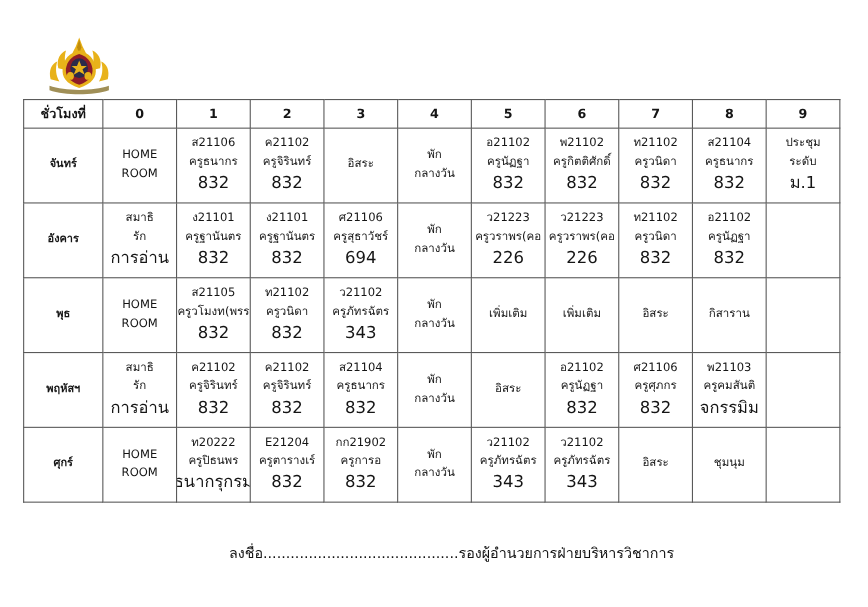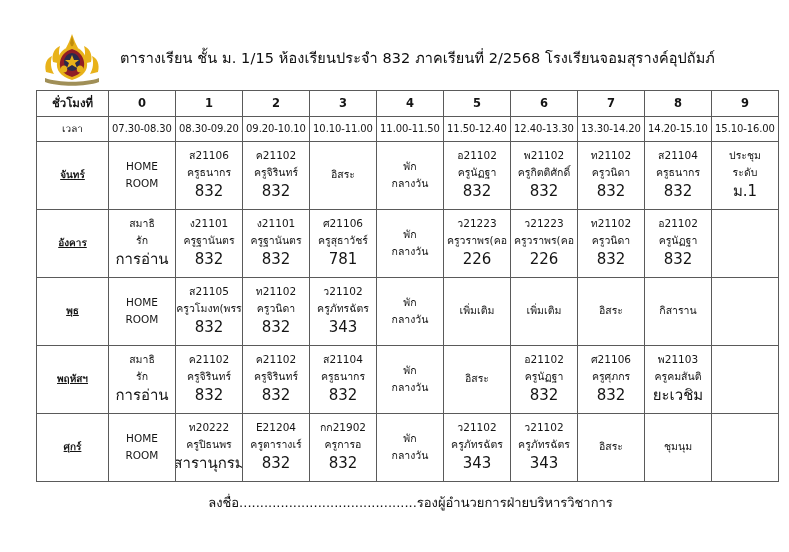--- a/index.html
+++ b/index.html
@@ -48,21 +48,21 @@
     top: 16px;
     font-size: 14.5px;
     letter-spacing: 0.1px;
     color: #0d0d0d;
     white-space: nowrap;
   }
 
   
   .sched-wrap {
     position: absolute;
-    left: 36px;
+    left: 21px;
     top: 90px;
     width: 742px;
   }
   table.sched {
     border-collapse: collapse;
     width: 742px;
     table-layout: fixed;
   }
   table.sched th,
   table.sched td {
@@ -92,21 +92,20 @@
   .period-num {
     font-size: 11.5px;
   }
   .time-val {
     font-size: 10px;
     letter-spacing: -0.1px;
   }
   .day-name {
     font-size: 14px;
     font-weight: bold;
-    text-decoration: underline;
   }
   .cell {
     display: flex;
     flex-direction: column;
     justify-content: center;
     align-items: center;
     height: 67px;
     gap: 1px;
     overflow: hidden;
   }
@@ -154,21 +153,20 @@
         <path d="M39 17 C32 19 28 24 27 30 C26 37 30 42 39 45 C48 42 52 37 51 30 C50 24 46 19 39 17 Z" fill="#8f1d26"></path>
 
         <ellipse cx="39" cy="30" rx="8" ry="9" fill="#2b2b4a"></ellipse>
         <path d="M39 23 L41 28 L46 28 L42 31 L44 36 L39 33 L34 36 L36 31 L32 28 L37 28 Z" fill="#e8b21a"></path>
         <ellipse cx="31" cy="37" rx="3.2" ry="3.6" fill="#e8b21a"></ellipse>
         <ellipse cx="47" cy="37" rx="3.2" ry="3.6" fill="#e8b21a"></ellipse>
 
         <path d="M12 46 C26 51 52 51 66 46 L66 50 C52 55 26 55 12 50 Z" fill="#8f7b3a" opacity="0.85"></path>
       </svg>
     </div>
-    <div class="header-title">ตารางเรียน ชั้น ม. 1/15 ห้องเรียนประจำ 832 ภาคเรียนที่ 2/2568 โรงเรียนจอมสุรางค์อุปถัมภ์</div>
   </div>
 
   <div class="sched-wrap">
     <table class="sched">
       <colgroup>
         <col class="c-day">
         <col class="c-per">
           <col class="c-per">
           <col class="c-per">
           <col class="c-per">
@@ -186,33 +184,20 @@
           <th class="period-num">1</th>
           <th class="period-num">2</th>
           <th class="period-num">3</th>
           <th class="period-num">4</th>
           <th class="period-num">5</th>
           <th class="period-num">6</th>
           <th class="period-num">7</th>
           <th class="period-num">8</th>
           <th class="period-num">9</th>
         </tr>
-        <tr class="row-time">
-          <td class="time-label">เวลา</td>
-          <td class="time-val">07.30-08.30</td>
-          <td class="time-val">08.30-09.20</td>
-          <td class="time-val">09.20-10.10</td>
-          <td class="time-val">10.10-11.00</td>
-          <td class="time-val">11.00-11.50</td>
-          <td class="time-val">11.50-12.40</td>
-          <td class="time-val">12.40-13.30</td>
-          <td class="time-val">13.30-14.20</td>
-          <td class="time-val">14.20-15.10</td>
-          <td class="time-val">15.10-16.00</td>
-        </tr>
 
         <tr class="row-day">
           <td class="day-name">จันทร์</td>
           <td>
               <div class="cell">
                 <span class="l1">HOME</span>
                 <span class="l2">ROOM</span>
                 <span class="l3"></span>
               </div>
             </td>
@@ -301,21 +286,21 @@
               <div class="cell">
                 <span class="l1">ง21101</span>
                 <span class="l2">ครูฐานันตร</span>
                 <span class="l3">832</span>
               </div>
             </td>
           <td>
               <div class="cell">
                 <span class="l1">ศ21106</span>
                 <span class="l2">ครูสุธาวัชร์</span>
-                <span class="l3">781</span>
+                <span class="l3">694</span>
               </div>
             </td>
           <td>
               <div class="cell">
                 <span class="l1">พัก</span>
                 <span class="l2">กลางวัน</span>
                 <span class="l3"></span>
               </div>
             </td>
           <td>
@@ -480,21 +465,21 @@
               <div class="cell">
                 <span class="l1">ศ21106</span>
                 <span class="l2">ครูศุภกร</span>
                 <span class="l3">832</span>
               </div>
             </td>
           <td>
               <div class="cell">
                 <span class="l1">พ21103</span>
                 <span class="l2">ครูคมสันติ</span>
-                <span class="l3">ยะเวชิม</span>
+                <span class="l3">จกรรมิม</span>
               </div>
             </td>
           <td>
               <div class="cell empty">
                 <span class="l1"></span>
               </div>
             </td>
         </tr>
 
         <tr class="row-day">
@@ -503,21 +488,21 @@
               <div class="cell">
                 <span class="l1">HOME</span>
                 <span class="l2">ROOM</span>
                 <span class="l3"></span>
               </div>
             </td>
           <td>
               <div class="cell">
                 <span class="l1">ท20222</span>
                 <span class="l2">ครูปิธนพร</span>
-                <span class="l3">สารานุกรม</span>
+                <span class="l3">ธนากรุกรม</span>
               </div>
             </td>
           <td>
               <div class="cell">
                 <span class="l1">E21204</span>
                 <span class="l2">ครูตารางเร์</span>
                 <span class="l3">832</span>
               </div>
             </td>
           <td>

